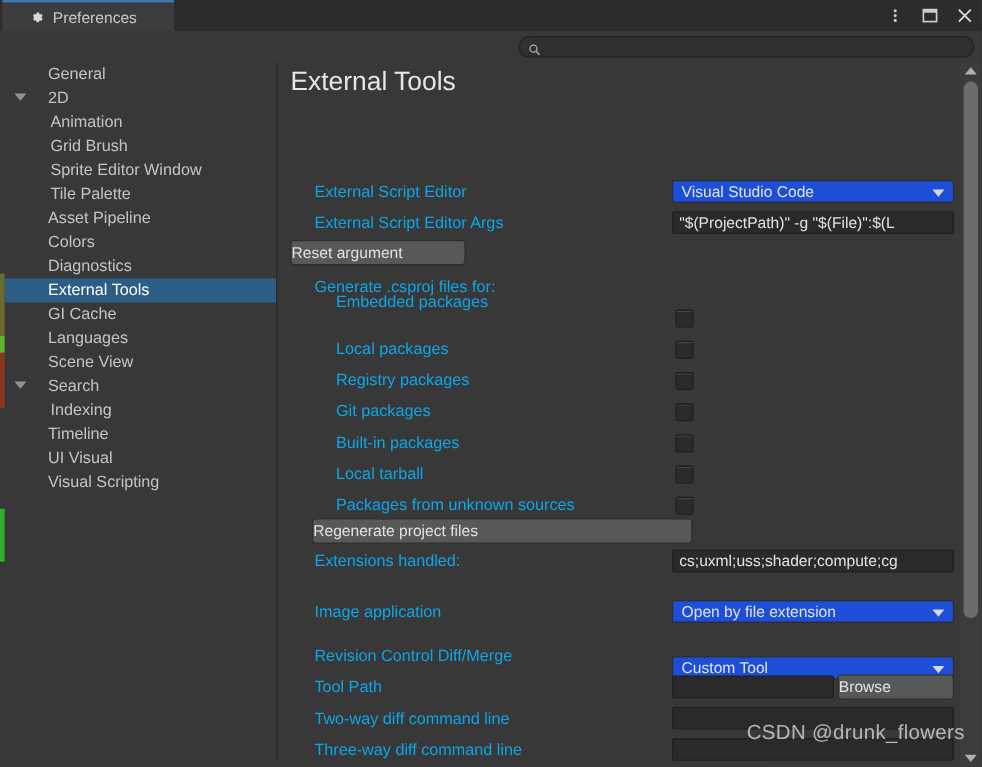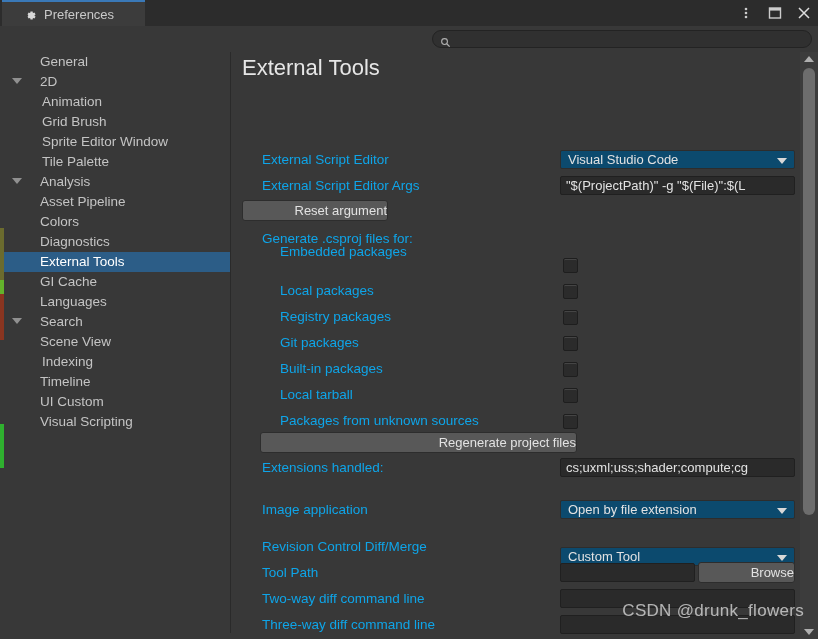--- a/index.html
+++ b/index.html
@@ -101,21 +101,21 @@
   }
   .row-label {
     position: absolute; left: 10px;
     font-size: 13.5px; color: #0ea5e9; white-space: nowrap; margin-left: 20px;
   }
   .row-label.indent { left: 28px; }
 
   
   .popup {
     position: absolute; left: 328px; width: 235px; height: 19px;
-    background: #0c4a6e;
+    background: #1d4ed8;
     border: 1px solid #2d2d2d;
     border-radius: 2px;
     font-size: 13px; color: #e2e2e2;
     padding-left: 7px; line-height: 17px;
     white-space: nowrap; overflow: hidden;
     cursor: default;
   }
   .popup .caret {
     position: absolute; right: 7px; top: 7px;
     width: 0; height: 0;
@@ -132,21 +132,21 @@
     padding-left: 5px; line-height: 17px;
     white-space: nowrap; overflow: hidden;
     cursor: text;
   }
   .btn {
     position: absolute;
     background: #585858;
     border: 1px solid #2d2d2d;
     border-radius: 3px;
     font-size: 13px; color: #e2e2e2;
-    text-align: right;
+    text-align: left;
     line-height: 19px;
     height: 21px;
     cursor: default;
     white-space: nowrap;
   }
   .checkbox {
     position: absolute; left: 331px;
     width: 15px; height: 15px;
     background: #2b2b2b;
     border: 1px solid #1e1e1e;
@@ -253,56 +253,52 @@
         <div class="nav-item depth1">
           <span class="nav-label">Grid Brush</span>
         </div>
         <div class="nav-item depth1">
           <span class="nav-label">Sprite Editor Window</span>
         </div>
         <div class="nav-item depth1">
           <span class="nav-label">Tile Palette</span>
         </div>
         <div class="nav-item depth0">
-          <span class="tri"></span>
-          <span class="nav-label">Analysis</span>
-        </div>
-        <div class="nav-item depth0">
           <span class="nav-label">Asset Pipeline</span>
         </div>
         <div class="nav-item depth0">
           <span class="nav-label">Colors</span>
         </div>
         <div class="nav-item depth0">
           <span class="nav-label">Diagnostics</span>
         </div>
         <div class="nav-item depth0 selected">
           <span class="nav-label">External Tools</span>
         </div>
         <div class="nav-item depth0">
           <span class="nav-label">GI Cache</span>
         </div>
         <div class="nav-item depth0">
           <span class="nav-label">Languages</span>
         </div>
         <div class="nav-item depth0">
+          <span class="nav-label">Scene View</span>
+        </div>
+        <div class="nav-item depth0">
           <span class="tri"></span>
           <span class="nav-label">Search</span>
         </div>
-        <div class="nav-item depth0">
-          <span class="nav-label">Scene View</span>
-        </div>
         <div class="nav-item depth1">
           <span class="nav-label">Indexing</span>
         </div>
         <div class="nav-item depth0">
           <span class="nav-label">Timeline</span>
         </div>
         <div class="nav-item depth0">
-          <span class="nav-label">UI Custom</span>
+          <span class="nav-label">UI Visual</span>
         </div>
         <div class="nav-item depth0">
           <span class="nav-label">Visual Scripting</span>
         </div>
       </div>
   </div>
 
   <div class="content">
 
     <div class="page-title">External Tools</div>

